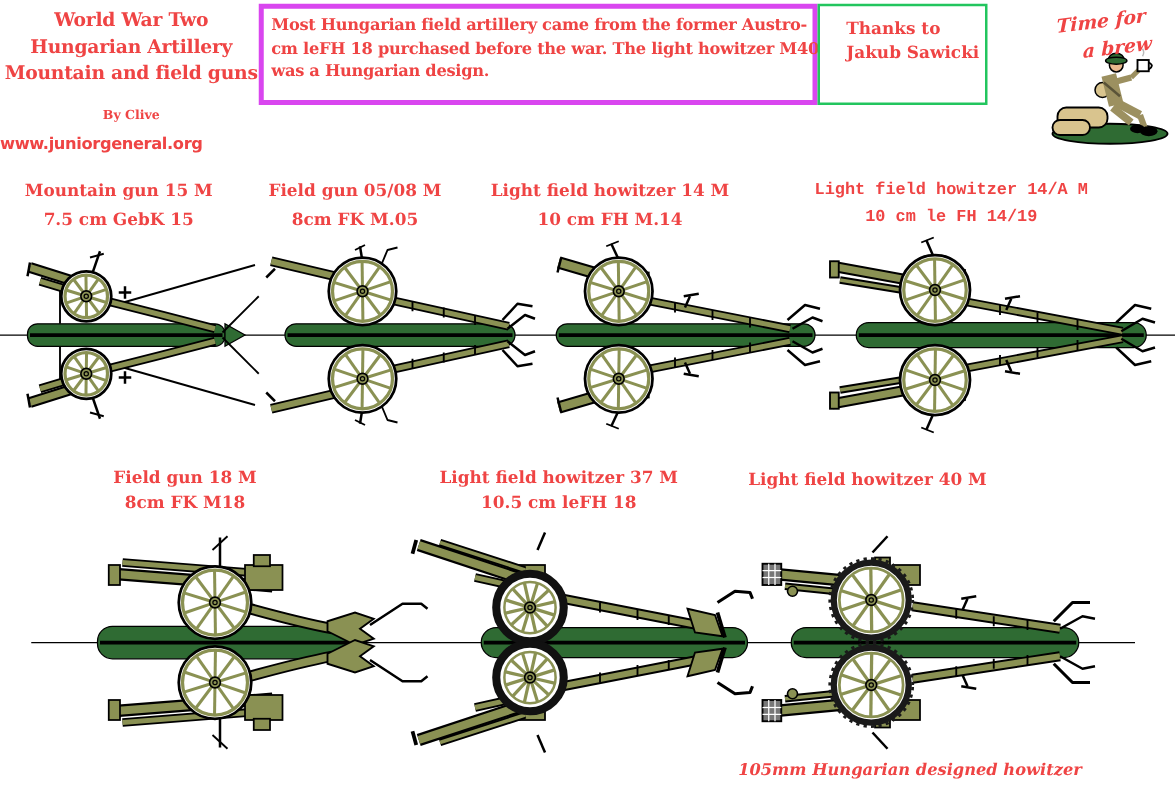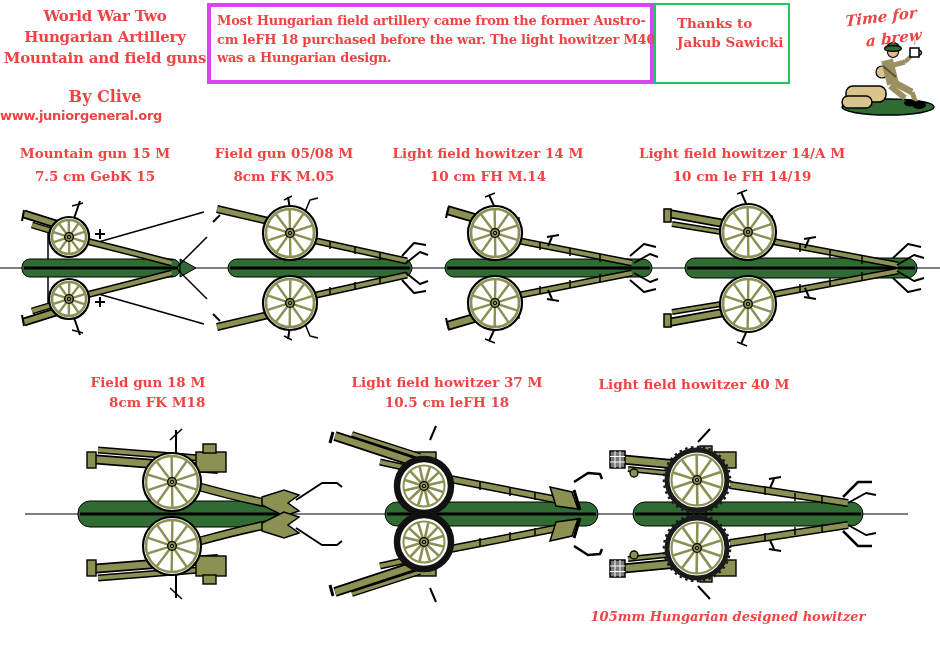--- a/index.html
+++ b/index.html
@@ -1,20 +1,20 @@
 <!DOCTYPE html>
 <html><head>
 <meta charset="utf-8">
 <style>
   html,body{margin:0;padding:0;background:#fff;}
   .page{position:relative;width:940px;height:646px;background:#ffffff;
         font-family:"DejaVu Serif", serif;font-weight:bold;color:#ef4444;overflow:hidden;}
   .abs{position:absolute;}
   .title-block{left:0;top:6px;width:210px;text-align:center;font-size:15px;line-height:21px;letter-spacing:-0.2px;}
-  .byline{left:0;top:87px;width:210px;text-align:center;font-size:16px;}
+  .byline{left:0;top:87px;width:210px;text-align:center;font-size:10px;}
   .website{left:0;top:108px;width:210px;text-align:left;font-size:13px;
            font-family:"DejaVu Sans", sans-serif;letter-spacing:-0.3px;}
   .desc-box{left:207px;top:3px;width:447px;height:81px;border:4px solid #d946ef;box-sizing:border-box;
             padding:5px 6px;font-size:13px;line-height:18.5px;letter-spacing:-0.25px;}
   .desc-line{white-space:nowrap;}
   .thanks-box{left:654px;top:3px;width:136px;height:81px;border:2px solid #22c55e;box-sizing:border-box;
               padding:9px 0 0 21px;font-size:13.5px;line-height:19px;}
   .brew-line{font-size:15px;font-style:italic;transform:rotate(-7deg) skewX(-8deg);white-space:nowrap;}
   .gun-label{transform:translateX(-50%);text-align:center;white-space:nowrap;}
   .gun-name{font-size:13.5px;}
@@ -570,28 +570,28 @@
     <div class="gun-desig">7.5 cm GebK 15</div>
   </div>
   <div class="abs gun-label" style="left:284px;top:145px;">
     <div class="gun-name">Field gun 05/08 M</div>
     <div class="gun-desig">8cm FK M.05</div>
   </div>
   <div class="abs gun-label" style="left:488px;top:145px;">
     <div class="gun-name">Light field howitzer 14 M</div>
     <div class="gun-desig">10 cm FH M.14</div>
   </div>
-  <div class="abs gun-label" style="left:742px;top:145px;">
+  <div class="abs gun-label" style="left:761px;top:145px;font-family:Liberation Mono, monospace;">
     <div class="gun-name">Light field howitzer 14/A M</div>
     <div class="gun-desig">10 cm le FH 14/19</div>
   </div>
 
   <div class="abs gun-label" style="left:148px;top:374px;">
     <div class="gun-name">Field gun 18 M</div>
-    <div class="gun-desig" style="margin-top:4px;text-align:right;">8cm FK M18</div>
+    <div class="gun-desig" style="margin-top:4px;">8cm FK M18</div>
   </div>
   <div class="abs gun-label" style="left:447px;top:374px;">
     <div class="gun-name">Light field howitzer 37 M</div>
     <div class="gun-desig" style="margin-top:4px;">10.5 cm leFH 18</div>
   </div>
   <div class="abs gun-label" style="left:694px;top:376px;">
     <div class="gun-name">Light field howitzer 40 M</div>
     <div class="gun-desig" style="margin-top:4px;"></div>
   </div>
 

